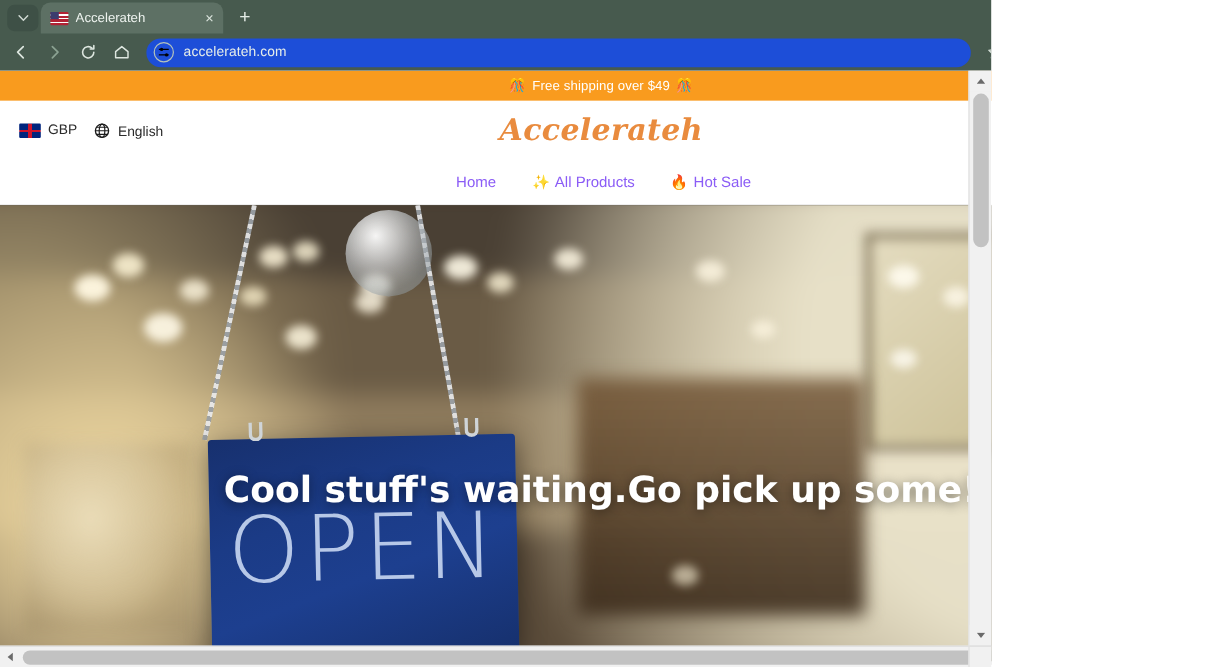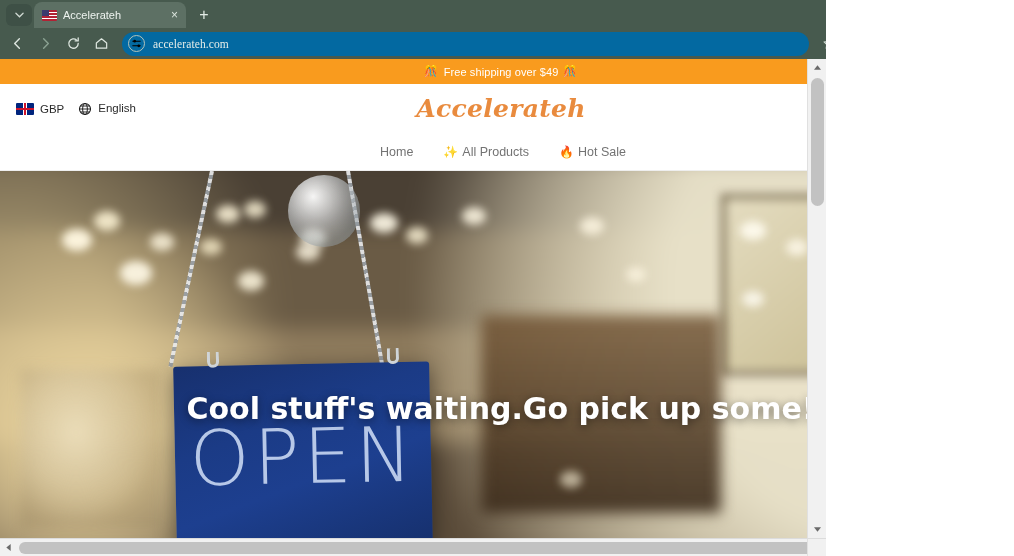--- a/index.html
+++ b/index.html
@@ -59,23 +59,23 @@
     height: 31px; display: flex; align-items: center; gap: 2px;
     padding: 0 6px 0 4px;
   }
   .navbtn {
     width: 26px; height: 26px; border-radius: 50%;
     display: flex; align-items: center; justify-content: center;
     color: #dde6df;
   }
   .navbtn.disabled { color: #8ba292; }
   .omnibox {
-    flex: 1; height: 24px; background: #0369a1; border-radius: 12px;
+    flex: 1; height: 24px; background: #1d4ed8; border-radius: 12px;
     display: flex; align-items: center; gap: 8px;
-    padding: 0 10px 0 6px; margin: 0 6px; font-family: Liberation Serif, serif;
+    padding: 0 10px 0 6px; margin: 0 6px;
   }
   .omni-icon {
     width: 17px; height: 17px; border-radius: 50%; border: 1px solid #b6c4ba;
     display: flex; align-items: center; justify-content: center; flex: none;
   }
   .url { font-size: 11.5px; color: #e7eee9; letter-spacing: .1px; }
   .tb-icon { width: 24px; height: 26px; display: flex; align-items: center; justify-content: center; color: #dbe5de; }
   .divider-v { width: 1px; height: 16px; background: #6b7d72; margin: 0 3px; }
   .avatar-btn {
     width: 18px; height: 18px; border-radius: 50%;
@@ -97,21 +97,21 @@
     display: flex; align-items: center; justify-content: center;
     font-size: 11px; gap: 5px; letter-spacing: .1px;
   }
   .promo .em { font-size: 11px; }
 
   .site-header {
     height: 49px; background: #fff; display: flex; align-items: center;
     padding: 0 16px; position: relative;
   }
   .hdr-left { display: flex; align-items: center; gap: 14px; }
-  .locale { display: flex; align-items: flex-start; gap: 6px; font-size: 11.5px; color: #2b2b2b; }
+  .locale { display: flex; align-items: flex-end; gap: 6px; font-size: 11.5px; color: #2b2b2b; }
   .ukflag {
     width: 18px; height: 12px; flex: none; border-radius: 1px; position: relative;
     background: #00247d; overflow: hidden;
   }
   .ukflag::before {
     content: ""; position: absolute; left: 0; top: 0; right: 0; bottom: 0;
     background:
       linear-gradient(to bottom, transparent 42%, #fff 42% 58%, transparent 58%),
       linear-gradient(to right, transparent 40%, #fff 40% 60%, transparent 60%);
   }
@@ -129,21 +129,21 @@
     font-size: 25px; color: #e98b3e; letter-spacing: .3px;
     pointer-events: none;
   }
   .hdr-right { margin-left: auto; display: flex; align-items: center; gap: 16px; z-index: 2; }
   .hdr-icon { width: 18px; height: 18px; color: #1b1b1b; }
 
   .site-nav {
     height: 38px; background: #fff; display: flex; align-items: center;
     justify-content: center; gap: 30px; border-bottom: 1px solid #eeeeee;
   }
-  .nav-item { display: flex; align-items: center; gap: 4px; font-size: 12.5px; color: #737373; }
+  .nav-item { display: flex; align-items: center; gap: 4px; font-size: 12.5px; color: #8b5cf6; }
   .nav-em { font-size: 12px; }
 
   
   .hero { position: relative; height: 380px; overflow: hidden; background: #3a332a; }
   .hero-bg { position: absolute; inset: 0; }
   .shop {
     position: absolute; inset: 0;
     background:
       radial-gradient(circle at 12% 68%, rgba(236,214,160,.85) 0 6%, transparent 22%),
       radial-gradient(circle at 5% 40%, rgba(225,205,150,.5) 0 9%, transparent 26%),

